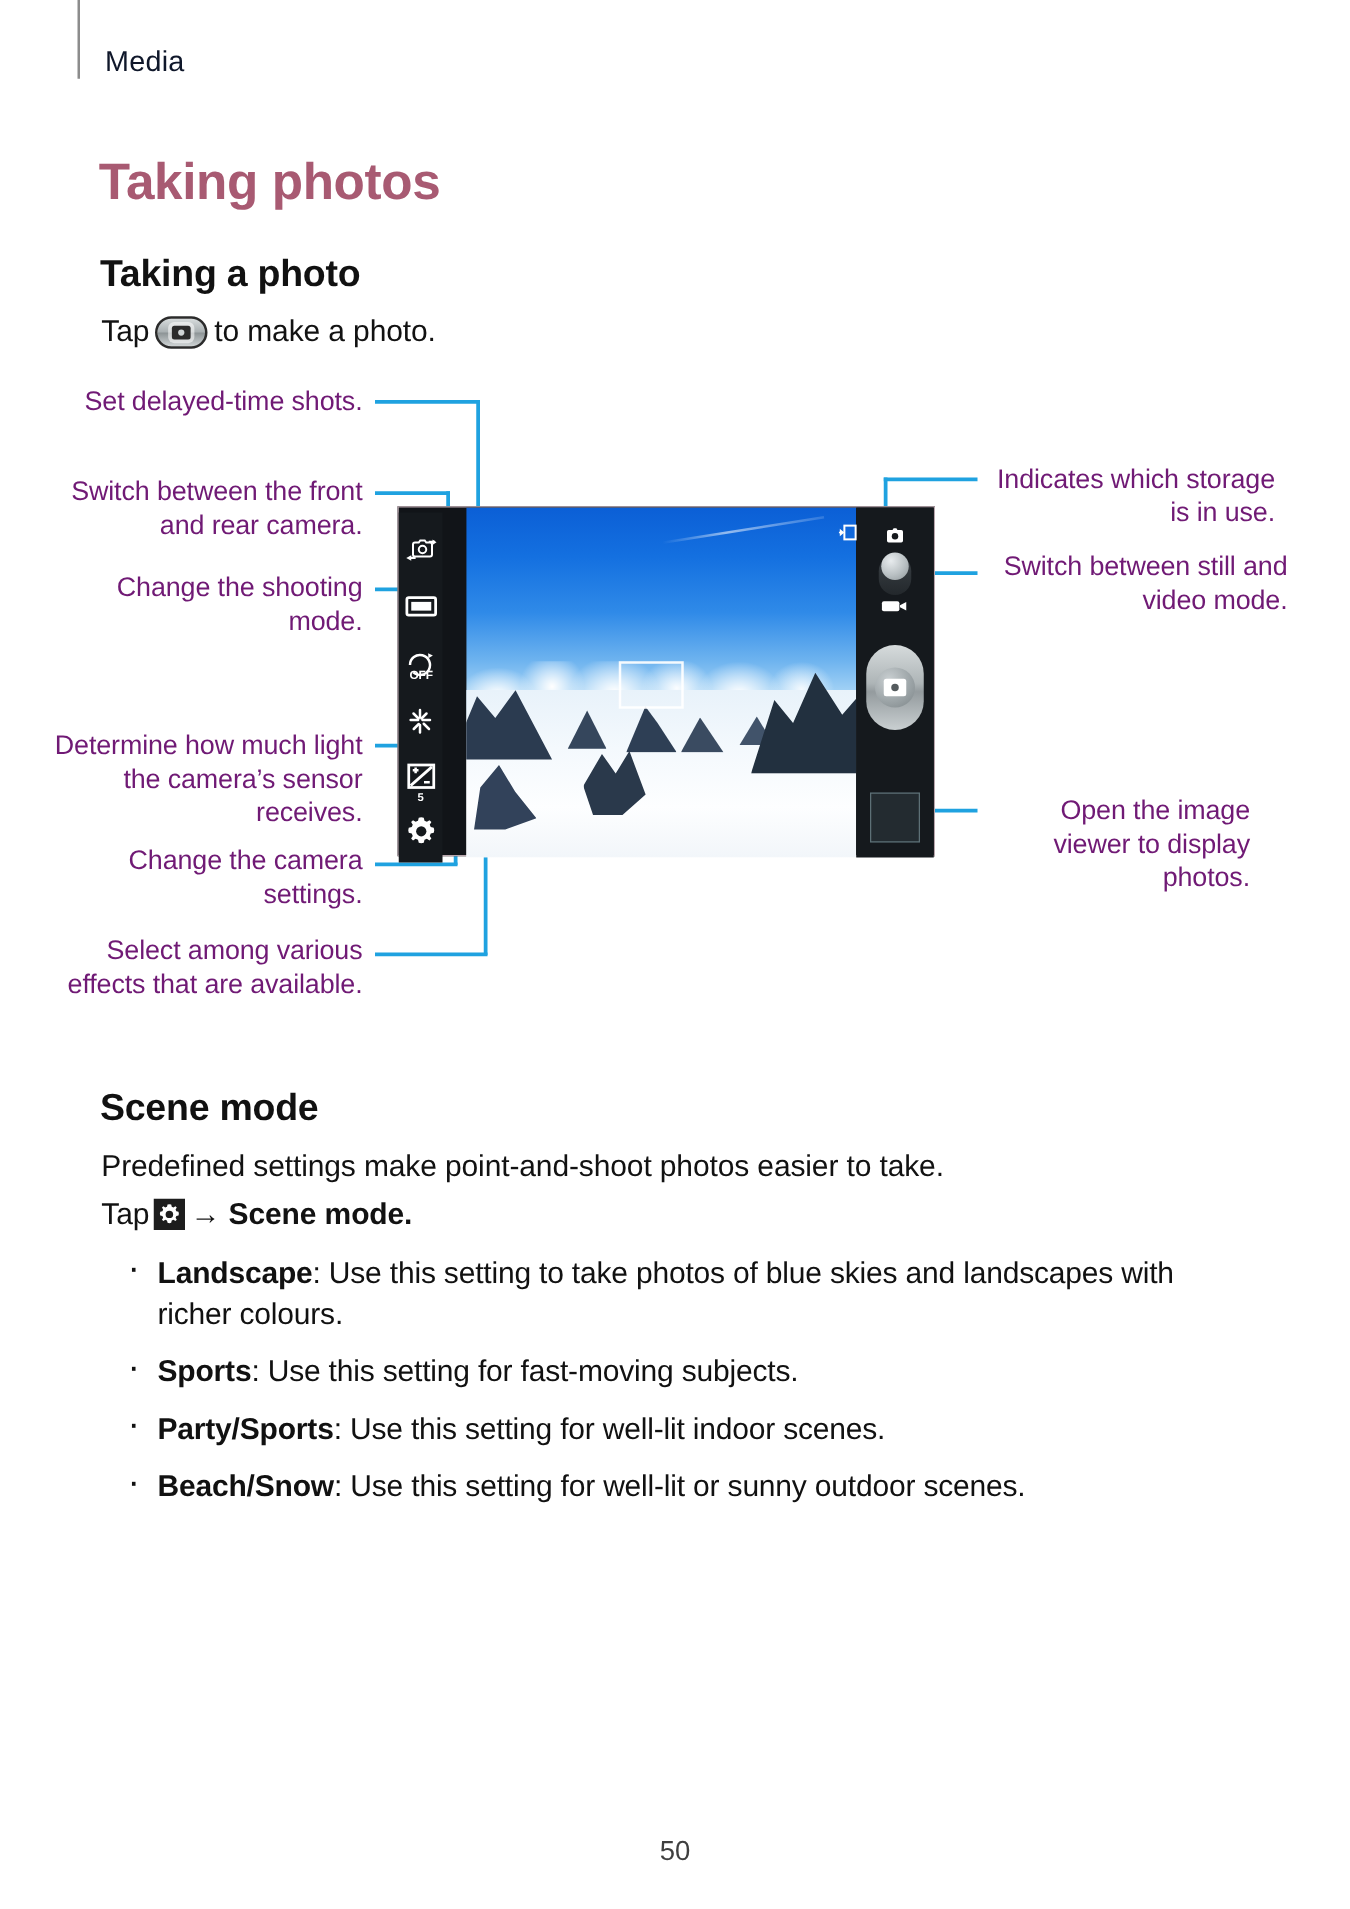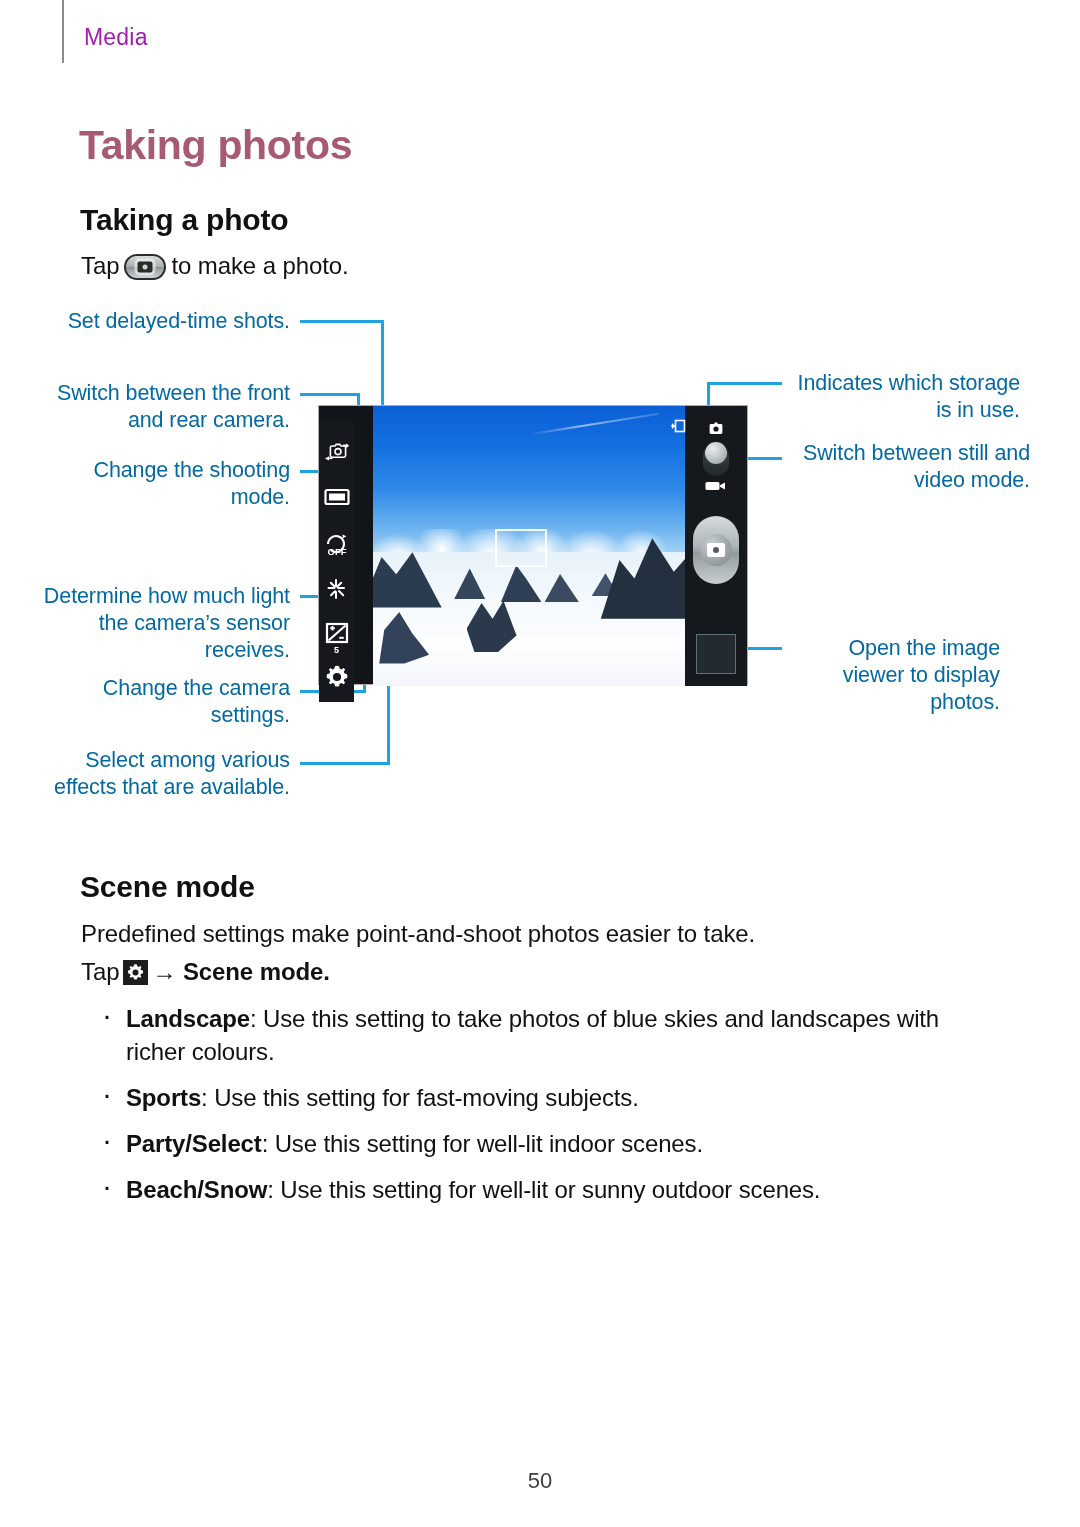--- a/index.html
+++ b/index.html
@@ -11,22 +11,22 @@
     overflow: hidden;
   }
   .page { position: relative; width: 1080px; height: 1527px; }
 
   
   .header-rule {
     position: absolute; left: 62px; top: 0px;
     width: 2px; height: 63px; background: #8c8c8c;
   }
   .header-label {
-    position: absolute; left: 84px; top: 24px;
-    font-size: 23px; color: #a21caf; letter-spacing: .2px;
+    position: absolute; left: 84px; top: 36px;
+    font-size: 23px; color: #0f172a; letter-spacing: .2px;
   }
 
   
   .title-h1 {
     position: absolute; left: 79px; top: 122px;
     font-size: 41px; font-weight: bold; color: #a85a72;
     letter-spacing: -.3px;
   }
   .title-h2 {
     position: absolute; left: 80px; top: 203px;
@@ -74,39 +74,39 @@
     display: inline-block; vertical-align: -5px;
     width: 25px; height: 25px; margin: 0 4px;
     background: #1d1d1d; position: relative;
   }
   .inline-gear svg { position: absolute; left: 3px; top: 3px; }
 
   
   .diagram { position: absolute; left: 0; top: 290px; width: 1080px; height: 560px; }
 
   .callout-text {
-    position: absolute; font-size: 21.5px; color: #0369a1;
+    position: absolute; font-size: 21.5px; color: #701a75;
     line-height: 27px; letter-spacing: -.1px;
   }
   .callout-text.right-align { text-align: right; }
   .callout-text.left-align { text-align: right; }
 
   .line { position: absolute; background: #1fa2e0; }
   .line.h { height: 3px; }
   .line.v { width: 3px; }
 
   
   .cam {
     position: absolute; left: 318px; top: 115px;
     width: 430px; height: 280px;
     background: #111418;
     border: 1px solid #b9a6ad;
   }
   .cam-left {
-    position: absolute; left: 0; top: 16px; width: 35px; height: 280px;
+    position: absolute; left: 0; top: 4px; width: 35px; height: 280px;
     background: #15191d;
     display: flex; flex-direction: column; align-items: center;
   }
   .cam-right {
     position: absolute; right: 0; top: 0; width: 62px; height: 280px;
     background: #15191d;
   }
   .cam-preview {
     position: absolute; left: 54px; top: 0; right: 62px; height: 280px;
     overflow: hidden;
@@ -429,21 +429,21 @@
   </div>
 
   <div class="bullets">
     <div class="bullet-row">
       <span class="term">Landscape</span><span>: Use this setting to take photos of blue skies and landscapes with richer colours.</span>
     </div>
     <div class="bullet-row">
       <span class="term">Sports</span><span>: Use this setting for fast-moving subjects.</span>
     </div>
     <div class="bullet-row">
-      <span class="term">Party/Select</span><span>: Use this setting for well-lit indoor scenes.</span>
+      <span class="term">Party/Sports</span><span>: Use this setting for well-lit indoor scenes.</span>
     </div>
     <div class="bullet-row">
       <span class="term">Beach/Snow</span><span>: Use this setting for well-lit or sunny outdoor scenes.</span>
     </div>
   </div>
 
   <div class="page-num">50</div>
 
 </div>
 

